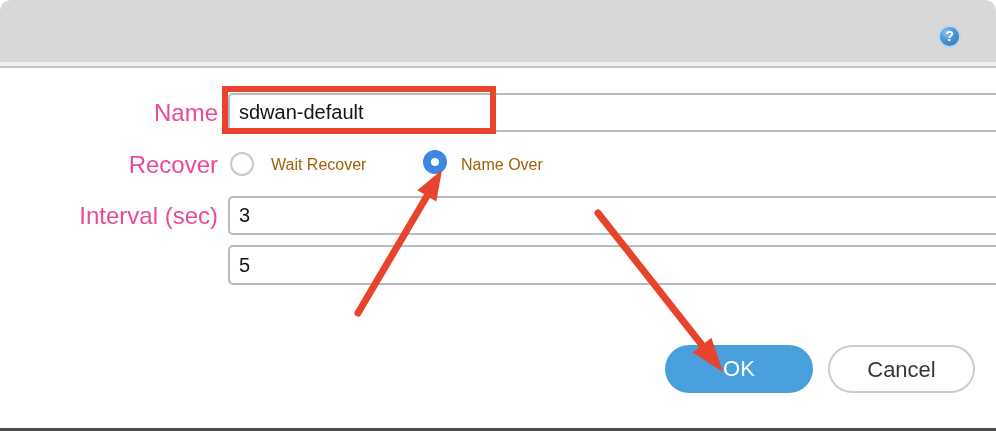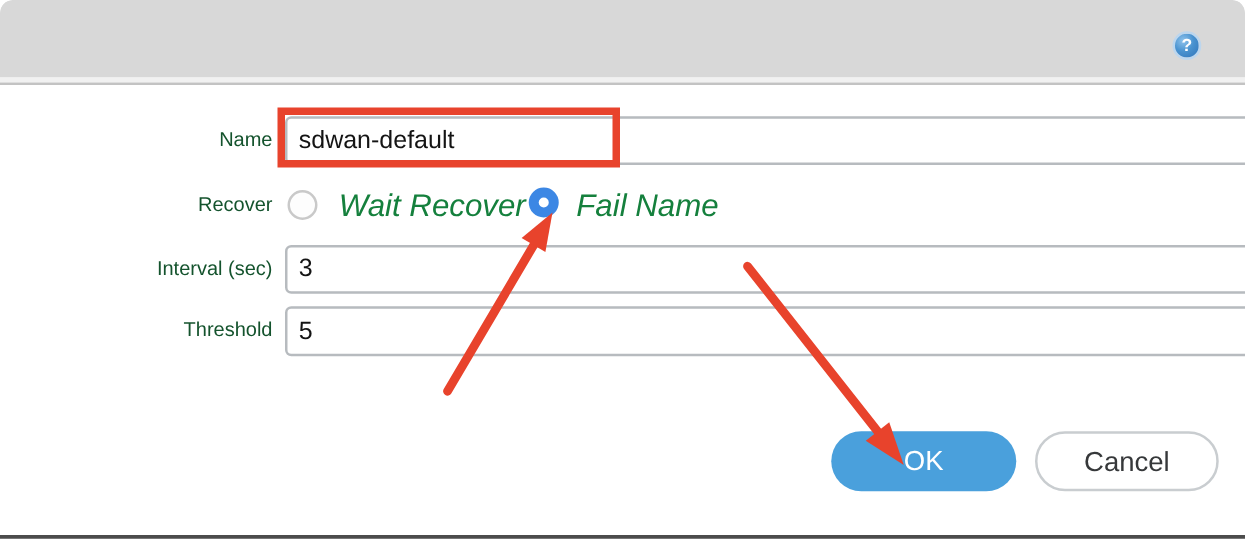--- a/index.html
+++ b/index.html
@@ -53,22 +53,22 @@
     position: absolute; left: 0; top: 66px;
     width: 100%; height: 2px; background: #c3c3c3;
   }
 
   
   .field-label {
     position: absolute;
     left: 0;
     width: 218px;
     text-align: right;
-    color: #14532d;
-    font-size: 16px;
+    color: #ec4899;
+    font-size: 24px;
   }
   .lbl-name      { top: 93px;  line-height: 39px; }
   .lbl-action    { top: 145px; line-height: 40px; }
   .lbl-interval  { top: 196px; line-height: 39px; }
   .lbl-threshold { top: 245px; line-height: 40px; }
 
   .text-input {
     position: absolute;
     left: 228px;
     width: 818px;
@@ -105,24 +105,23 @@
     width: 8px; height: 8px;
     border-radius: 50%;
     background: #ffffff;
   }
   .radio-wait { left: 230px; top: 152px; }
   .radio-fail { left: 423px; top: 150px; }
   .radio-label {
     position: absolute;
     top: 145px;
     line-height: 40px;
-    font-size: 25px;
-    color: #15803d;
-    cursor: pointer;
-    font-style: italic;
+    font-size: 16px;
+    color: #a16207;
+    cursor: pointer;
   }
   .radio-label-wait { left: 271px; }
   .radio-label-fail { left: 461px; }
 
   
   .btn {
     position: absolute;
     top: 345px;
     height: 48px;
     border-radius: 24px;
@@ -187,26 +186,25 @@
 
   <div class="field-label lbl-name">Name</div>
   <input class="text-input inp-name" type="text" value="sdwan-default" style="">
 
   <div class="field-label lbl-action">Recover</div>
   <span class="radio unselected radio-wait"></span>
   <span class="radio-label radio-label-wait">Wait Recover</span>
   <span class="radio selected radio-fail">
       <span class="radio-dot"></span>
     </span>
-  <span class="radio-label radio-label-fail">Fail Name</span>
+  <span class="radio-label radio-label-fail">Name Over</span>
 
   <div class="field-label lbl-interval">Interval (sec)</div>
   <input class="text-input inp-interval" type="text" value="3" style="">
 
-  <div class="field-label lbl-threshold">Threshold</div>
   <input class="text-input inp-threshold" type="text" value="5" style="">
 
   <button class="btn btn-cancel">Cancel</button>
   <button class="btn btn-ok">OK</button>
 
   <div class="bottom-edge"></div>
 
   <div class="highlight-rect"></div>
 
   <svg class="annot-svg" viewBox="0 0 996 434">

